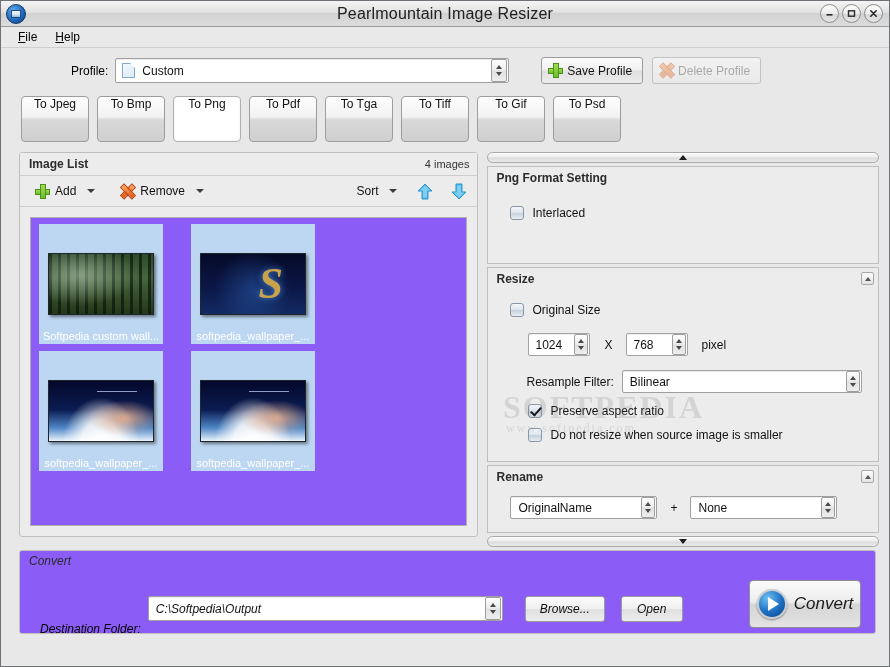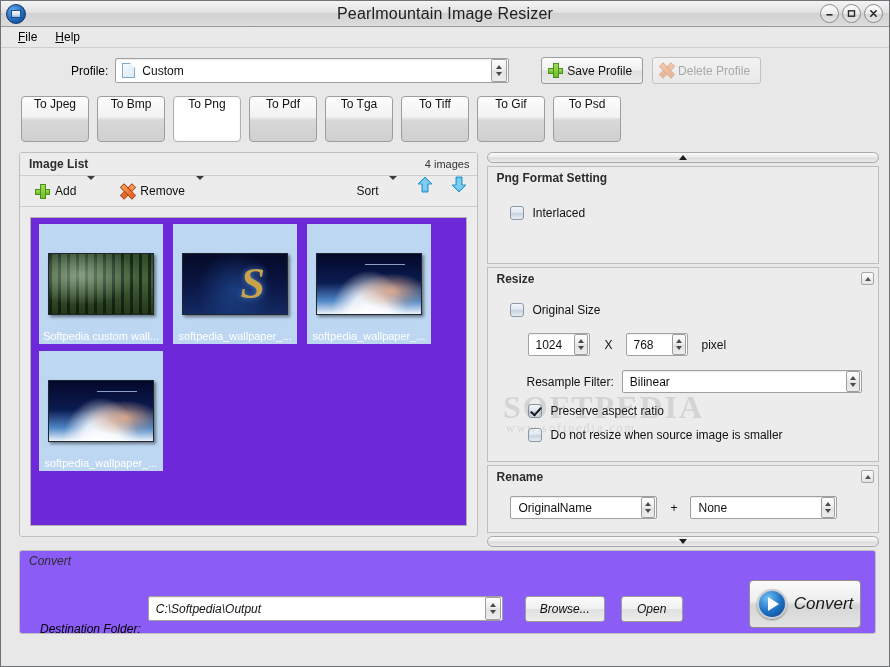--- a/index.html
+++ b/index.html
@@ -308,20 +308,21 @@
     font-size: 12px;
     font-weight: bold;
     color: #2c2c2c;
   }
   .imglist-head .count {
     font-size: 11px;
     color: #333;
   }
   .imglist-tools {
     display: flex;
+    align-items: center;
     height: 30px;
     padding: 0 10px 0 12px;
     border-bottom: 1px solid #cdcdcd;
     background: #ececec;
     gap: 4px;
   }
   .tool {
     display: inline-flex;
     align-items: center;
     gap: 5px;
@@ -341,30 +342,30 @@
   .arrow-big {
     width: 16px; height: 17px;
     position: relative;
     flex: none;
   }
   .arrow-big svg { display: block; }
 
   .thumbs {
     flex: 1;
     margin: 10px;
-    background: #6d28d9;
+    background: #8b5cf6;
     border: 1px solid #b0b0b0;
     position: relative;
     overflow: hidden;
     box-sizing: border-box;
     padding: 6px 0 0 8px;
     display: flex;
     flex-wrap: wrap;
     align-content: flex-start;
-    gap: 7px 10px;
+    gap: 7px 28px;
   }
   .thumb {
     width: 124px;
     height: 120px;
     background: #bdd7f2;
     display: flex;
     flex-direction: column;
     align-items: center;
     justify-content: flex-start;
     box-sizing: border-box;

